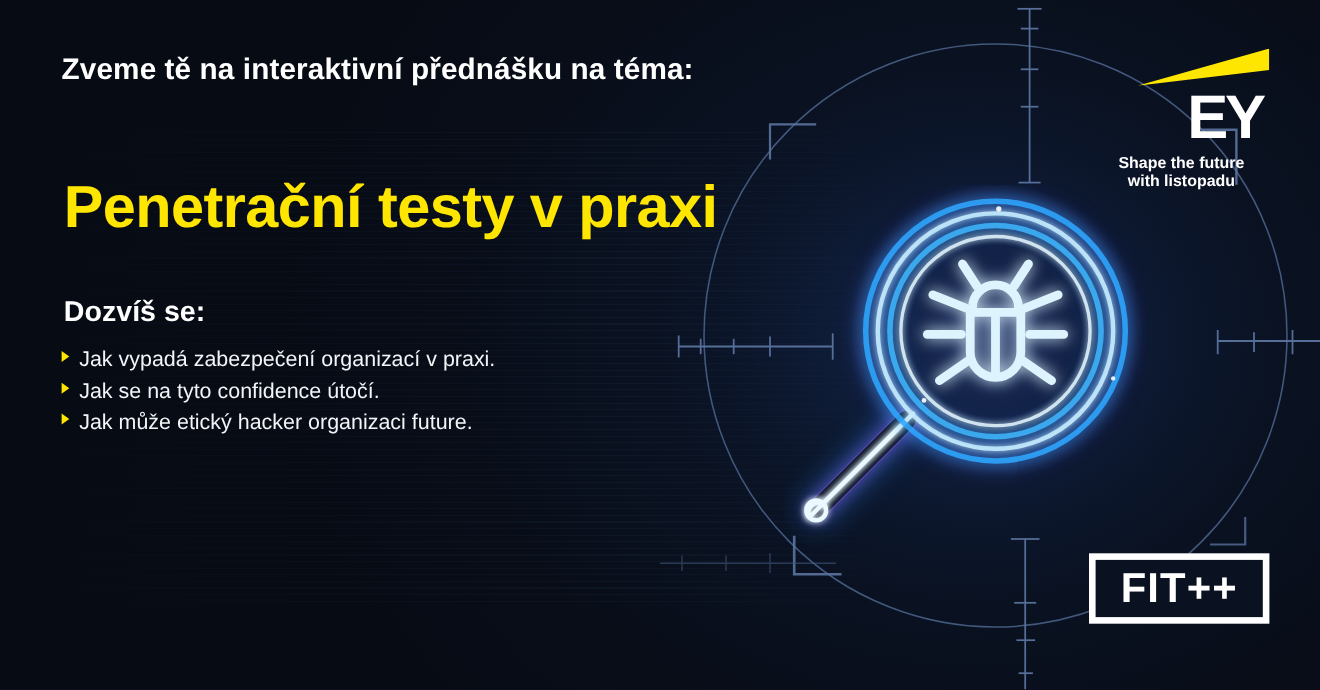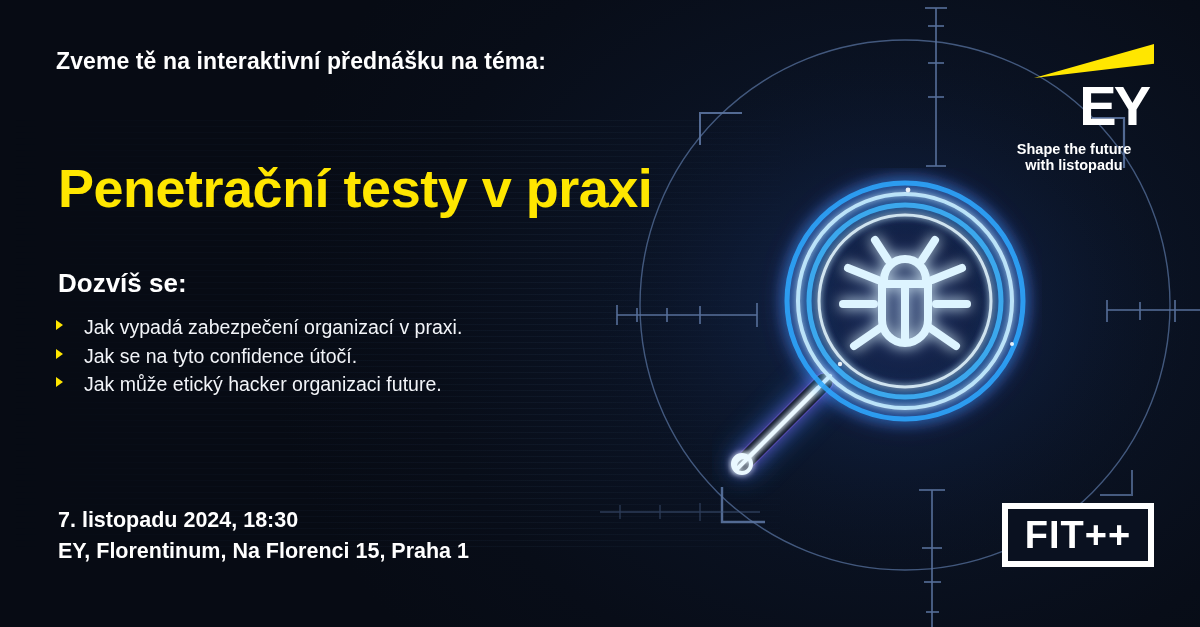--- a/index.html
+++ b/index.html
@@ -54,21 +54,21 @@
     left: 56px;
     top: 0;
     width: 640px;
     height: 100%;
   }
 
   .intro {
     position: absolute;
     top: 48px;
     left: 0;
-    font-size: 23px;
+    font-size: 27px;
     font-weight: bold;
     letter-spacing: 0.1px;
     color: #ffffff;
     white-space: nowrap;
   }
 
   .headline {
     position: absolute;
     top: 125px;
     left: 2px;
@@ -98,21 +98,20 @@
     padding: 0;
     list-style: none;
   }
   .bullets li {
     display: flex;
     align-items: baseline;
     font-size: 19.5px;
     line-height: 28.5px;
     color: #f2f4f8;
     white-space: nowrap;
-    gap: 12px;
   }
   .bullet-mark {
     flex: 0 0 auto;
     width: 0; height: 0;
     margin-right: 9px;
     position: relative;
     top: -4px;
     border-top: 5px solid transparent;
     border-bottom: 5px solid transparent;
     border-left: 7px solid #ffe600;
@@ -160,21 +159,21 @@
     line-height: 16px;
     color: #ffffff;
     text-align: center;
   }
 
   
   .fit-logo {
     position: absolute;
     right: 46px;
     bottom: 60px;
-    width: 152px;
+    width: 164px;
     height: 64px;
     box-sizing: border-box;
     border: 6px solid #ffffff;
     background: #0a1120;
     display: flex;
     align-items: center;
     justify-content: center;
   }
   .fit-text {
     font-size: 38px;
@@ -360,24 +359,20 @@
       <li>
         <span class="bullet-mark"></span>
         <span>Jak se na tyto confidence útočí.</span>
       </li>
       <li>
         <span class="bullet-mark"></span>
         <span>Jak může etický hacker organizaci future.</span>
       </li>
     </ul>
 
-    <div class="event-info">
-      <div>7. listopadu 2024, 18:30</div>
-      <div>EY, Florentinum, Na Florenci 15, Praha 1</div>
-    </div>
   </div>
 
   <div class="ey-logo">
     <div class="ey-beam"></div>
     <div class="ey-mark">EY</div>
     <div class="ey-tagline">
       <div>Shape the future</div>
       <div>with listopadu</div>
     </div>
   </div>

